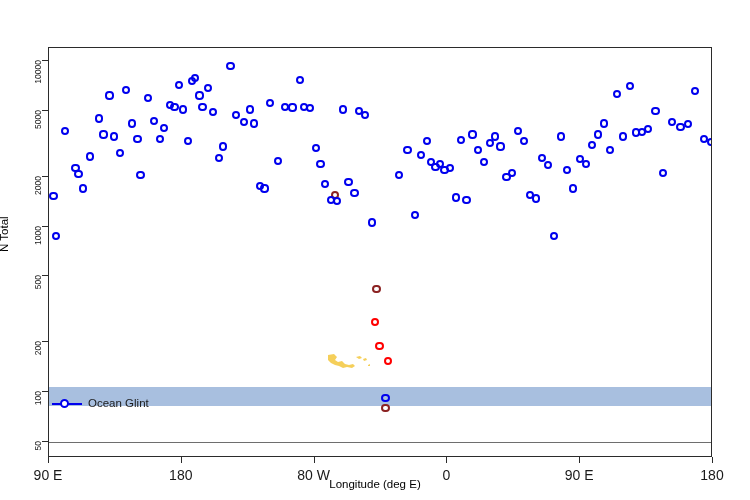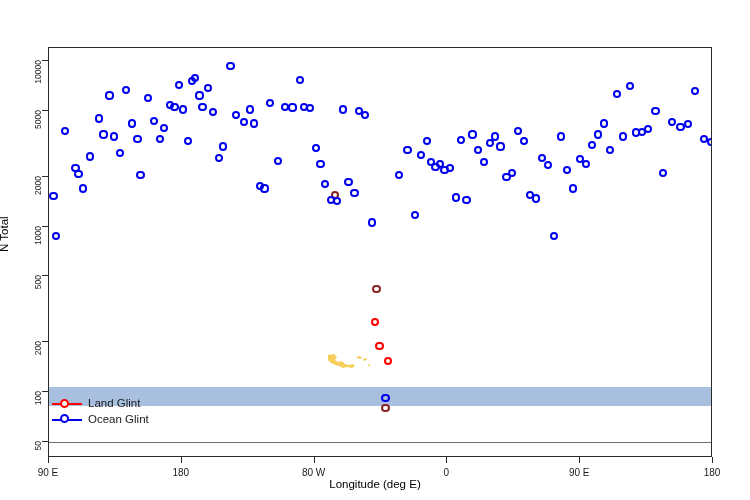--- a/index.html
+++ b/index.html
@@ -76,21 +76,21 @@
     background: #2b2b2b;
   }
   .xtick-mark {
     position: absolute;
     width: 1px;
     height: 6px;
     background: #2b2b2b;
   }
   .xtick-label {
     position: absolute;
-    font-size: 10px;
+    font-size: 14px;
     color: #1a1a1a;
     white-space: nowrap;
     transform: translateX(-50%);
   }
   #y-axis-title {
     position: absolute;
     left: -2px;
     top: 252px;
     font-size: 11.5px;
     color: #000000;
@@ -315,24 +315,19 @@
         <div class="pt ocean" style="width: 8.2px; height: 8.2px; left: 627.438px; top: 74.8706px; border-color: rgb(0, 0, 238);"></div>
         <div class="pt ocean" style="width: 8.2px; height: 8.2px; left: 634.816px; top: 72.2243px; border-color: rgb(0, 0, 238);"></div>
         <div class="pt ocean" style="width: 8.2px; height: 8.2px; left: 642.193px; top: 38.8738px; border-color: rgb(0, 0, 238);"></div>
         <div class="pt ocean" style="width: 8.2px; height: 8.2px; left: 651.047px; top: 86.5528px; border-color: rgb(0, 0, 238);"></div>
         <div class="pt ocean" style="width: 8.2px; height: 8.2px; left: 658.424px; top: 89.7961px; border-color: rgb(0, 0, 238);"></div>
       </div>
   </div>
 
   <div id="legend">
       <div class="legend-row">
-        <div class="legend-line" style="background: rgb(255, 0, 0);"></div>
-        <div class="legend-marker" style="border: 2.2px solid rgb(255, 0, 0);"></div>
-        <div class="legend-label">Land Glint</div>
-      </div>
-      <div class="legend-row">
         <div class="legend-line" style="background: rgb(0, 0, 238);"></div>
         <div class="legend-marker" style="border: 2.2px solid rgb(0, 0, 238);"></div>
         <div class="legend-label">Ocean Glint</div>
       </div>
     </div>
 
 </div>
 
 </body></html>

